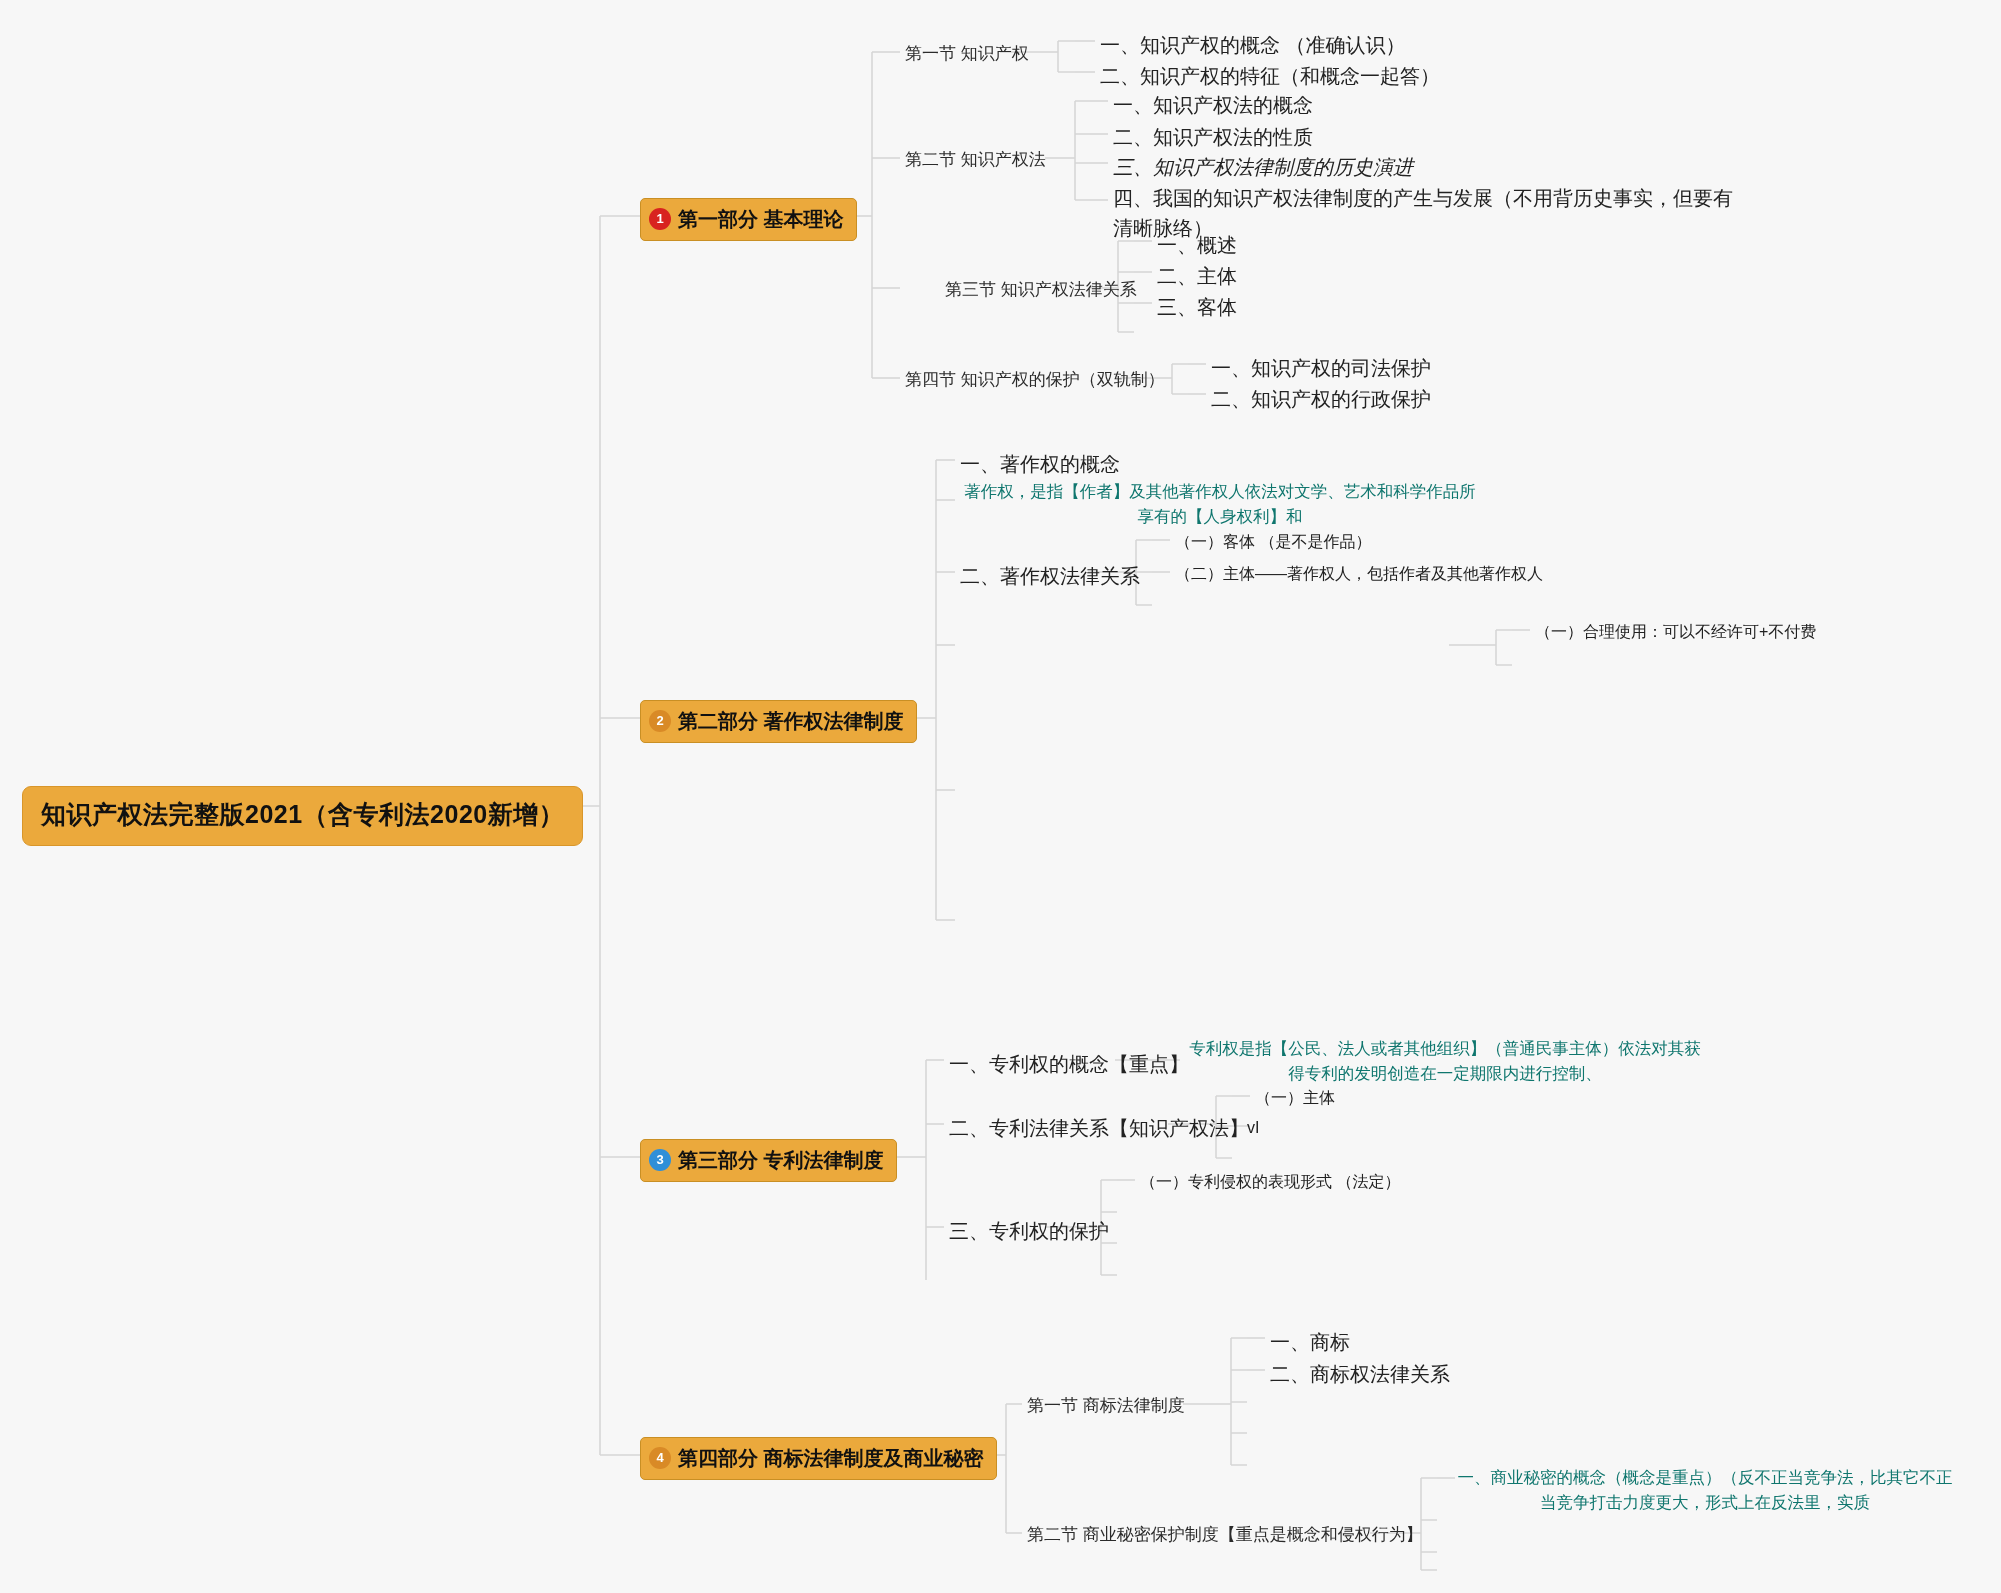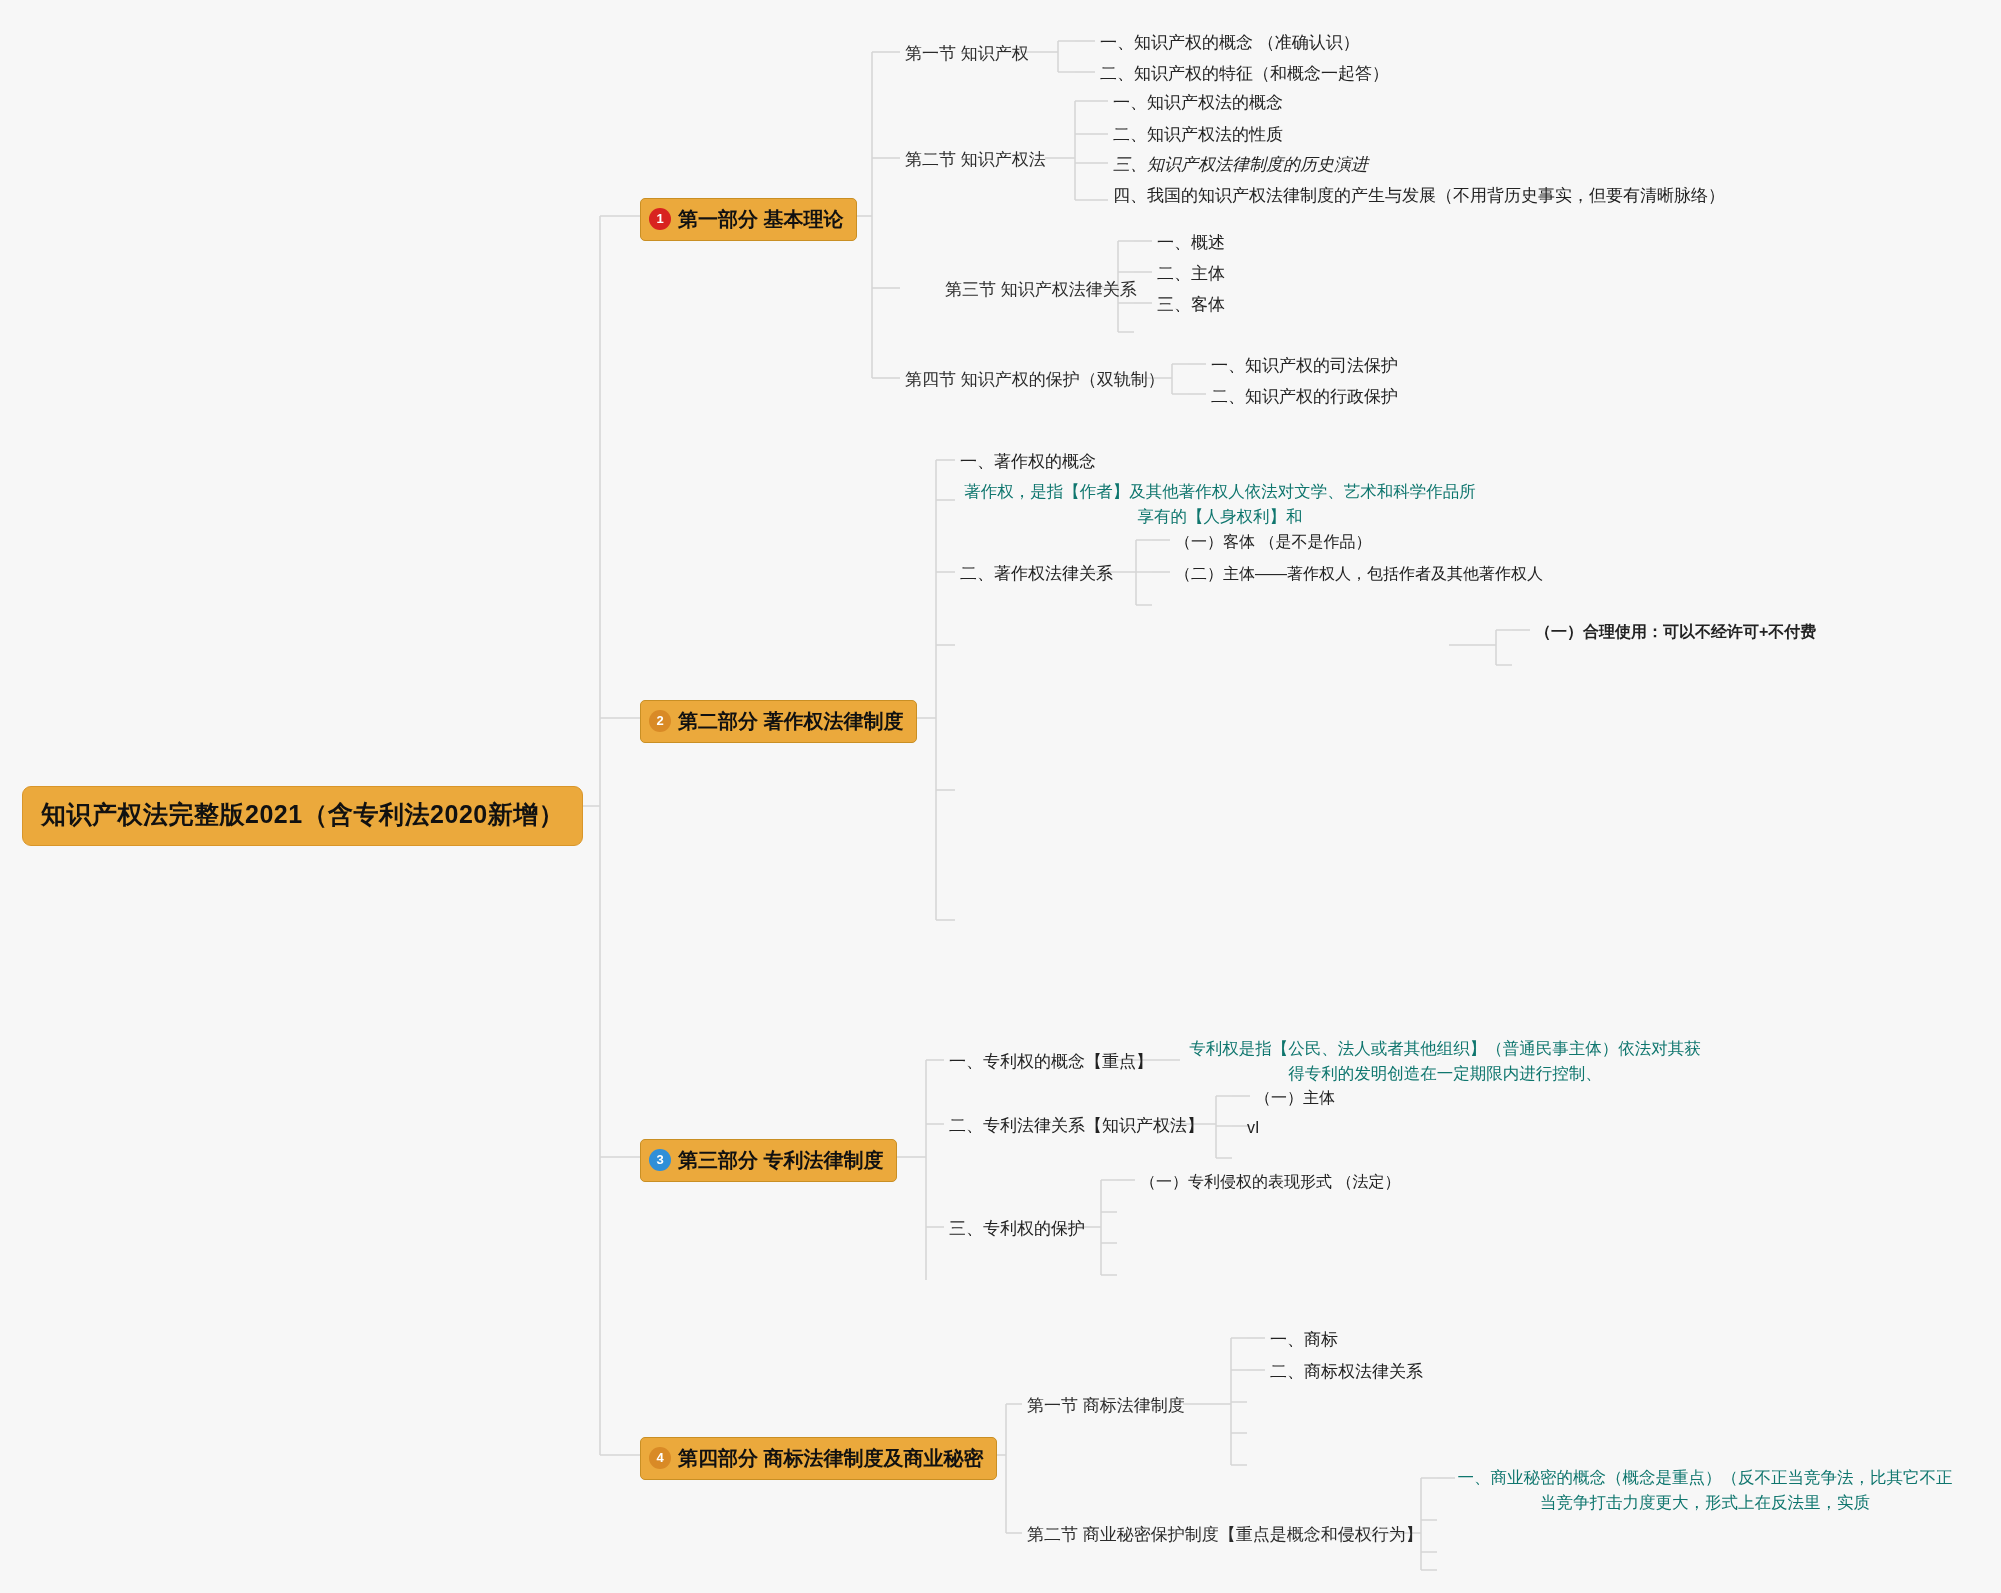--- a/index.html
+++ b/index.html
@@ -48,21 +48,21 @@
     flex:0 0 auto;
   }
   .badge.b1{background:#d8231f;}
   .badge.b2{background:#d98a26;}
   .badge.b3{background:#2f8fd8;}
   .badge.b4{background:#d98a26;}
 
   
   .lvl2{font-size:17px;color:#2b2b2b;text-align:center;}
   
-  .lvl3{font-size:17px;color:#222;}
+  .lvl3{font-size:20px;color:#222;}
   
   .lvl4{font-size:16px;color:#222;}
   
   .note{font-size:16.5px;color:#0f766e;text-align:center;}
   .empty{font-size:16px;height:18px;}
 </style>
 </head>
 <body>
 
 <div id="canvas">
@@ -205,21 +205,21 @@
   </div>
 
   <div class="node lvl3" style="left:960px;top:449px;">一、著作权的概念</div>
   <div class="node note" style="left:960px;top:479px;width:520px;">著作权，是指【作者】及其他著作权人依法对文学、艺术和科学作品所享有的【人身权利】和</div>
 
   <div class="node lvl3" style="left:960px;top:561px;">二、著作权法律关系</div>
   <div class="node lvl4" style="left:1175px;top:530px;">（一）客体 （是不是作品）</div>
   <div class="node lvl4" style="left:1175px;top:562px;">（二）主体——著作权人，包括作者及其他著作权人</div>
   <div class="node lvl4 empty" style="left:1175px;top:596px;width:40px;"></div>
 
-  <div class="node lvl4" style="left:1535px;top:620px;font-weight:bold;">（一）合理使用：可以不经许可+不付费</div>
+  <div class="node lvl4" style="left:1535px;top:620px;">（一）合理使用：可以不经许可+不付费</div>
   <div class="node lvl4 empty" style="left:1535px;top:656px;width:40px;"></div>
 
   <div class="node lvl3 empty" style="left:960px;top:780px;width:40px;"></div>
   <div class="node lvl3 empty" style="left:960px;top:910px;width:40px;"></div>
 
   <div class="node lvl1" style="left:640px;top:1139px;">
     <span class="badge b3">3</span>
     <span>第三部分 专利法律制度</span>
   </div>
 

